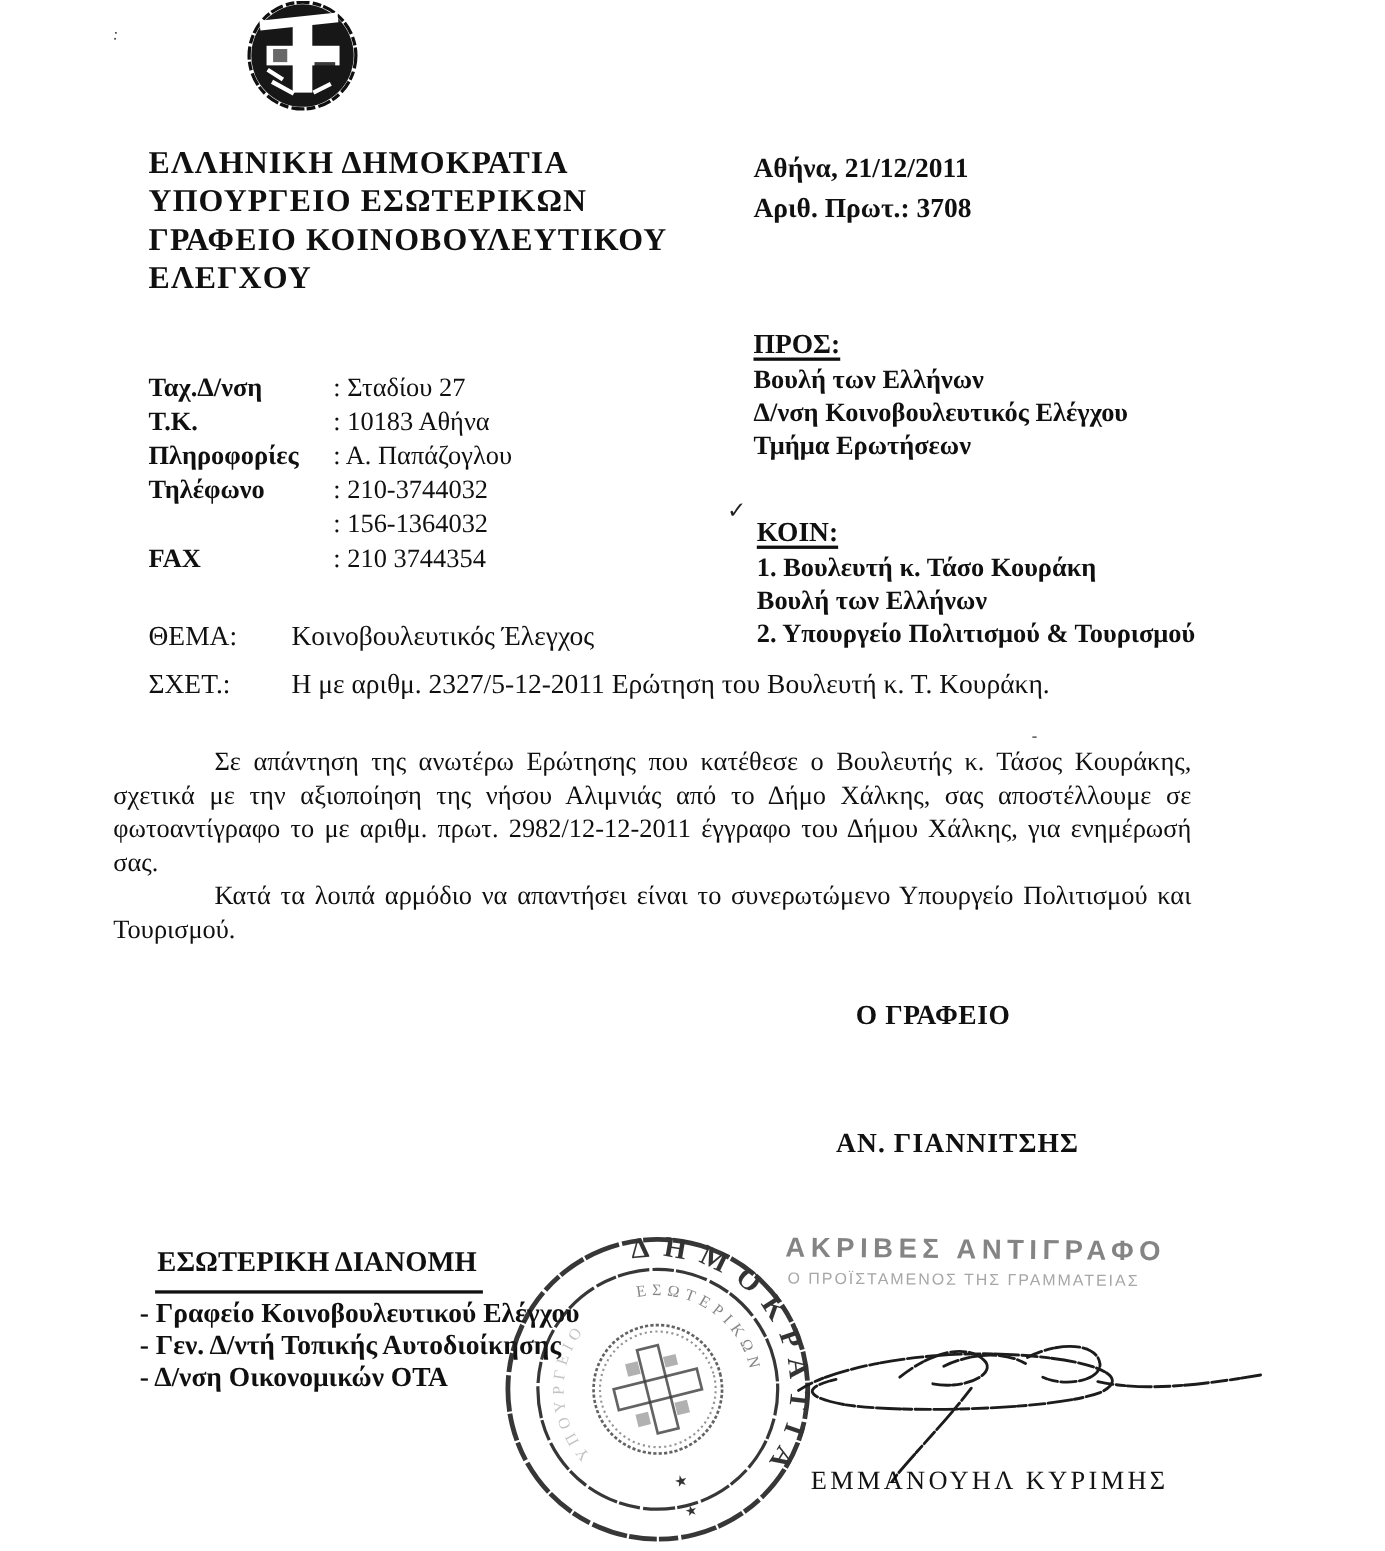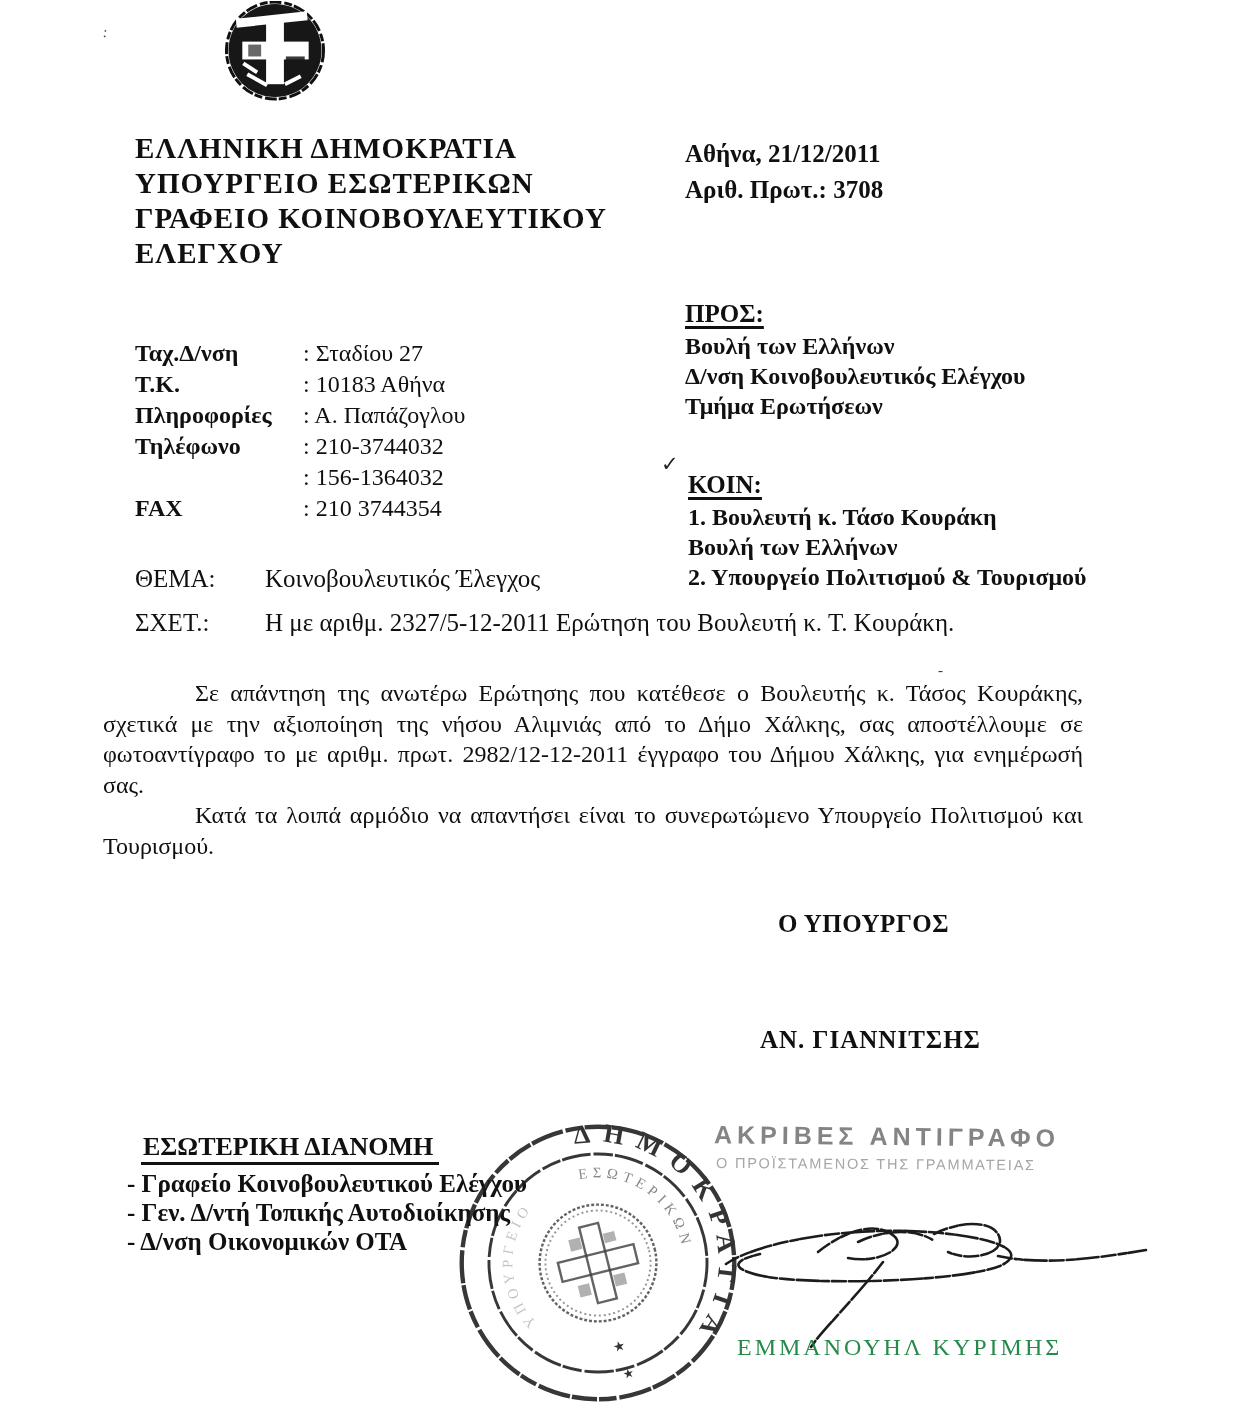--- a/index.html
+++ b/index.html
@@ -19,26 +19,26 @@
   .contact .lab{width:168px;font-weight:bold;flex:none;}
   .cc{left:688px;top:426px;font-size:24px;font-weight:bold;line-height:30px;}
   .check{left:661px;top:452px;font-size:21px;color:#222;}
   .meta{left:135px;top:565px;font-size:25px;font-weight:normal;display:flex;width:1000px;gap:20px;}
   .meta .lab{width:110px;flex:none;}
   .body-text{left:103px;top:678px;width:980px;font-size:24px;line-height:30.6px;text-align:justify;}
   .body-text p{margin:0;text-indent:92px;}
   .mtitle{left:778px;top:910px;font-size:25px;font-weight:bold;letter-spacing:.5px;}
   .mname{left:760px;top:1026px;font-size:25px;font-weight:bold;letter-spacing:1px;}
   .dist{left:127px;top:1132px;font-size:25px;font-weight:bold;line-height:29px;}
-  .dist .hd{display:inline-block;font-size:26px;margin-left:14px;border-bottom:3px solid #111;padding:0 6px 1px 2px;margin-bottom:4px;}
+  .dist .hd{display:inline-block;font-size:26px;margin-left:14px;border-bottom:3px solid #111;padding:0 6px 12px 2px;margin-bottom:4px;}
   .akrives{left:714px;top:1122px;font-family:"Liberation Sans","DejaVu Sans",sans-serif;
     font-size:25px;font-weight:bold;letter-spacing:5px;color:#6f6f6f;opacity:.85;transform:rotate(.6deg);}
   .proist{left:716px;top:1156px;font-family:"Liberation Sans","DejaVu Sans",sans-serif;
     font-size:14.5px;letter-spacing:1.8px;color:#a6a6a6;transform:rotate(.4deg);}
-  .kyrimis{left:737px;top:1334px;font-size:24px;letter-spacing:3px;color:#15803d;opacity:.92;}
+  .kyrimis{left:737px;top:1334px;font-size:24px;letter-spacing:3px;color:#000000;opacity:.92;}
   .art1{left:103px;top:24px;font-size:15px;color:#444;transform:rotate(8deg);}
   .art2{left:938px;top:662px;font-size:15px;color:#333;}
   .stamp{left:452px;top:1117px;width:292px;height:292px;transform:rotate(-14deg);opacity:.88;}
   .sig{left:698px;top:1192px;width:500px;height:170px;}
   .emblem{left:222px;top:1px;width:106px;height:103px;}
 </style>
 </head>
 <body>
 
 <div class="page">
@@ -118,21 +118,21 @@
   <div class="abs meta" style="top:609px">
     <div class="lab">ΣΧΕΤ.:</div>
     <div>Η με αριθμ. 2327/5-12-2011 Ερώτηση του Βουλευτή κ. Τ. Κουράκη.</div>
   </div>
 
   <div class="abs body-text">
     <p>Σε απάντηση της ανωτέρω Ερώτησης που κατέθεσε ο Βουλευτής κ. Τάσος Κουράκης, σχετικά με την αξιοποίηση της νήσου Αλιμνιάς από το Δήμο Χάλκης, σας αποστέλλουμε σε φωτοαντίγραφο το με αριθμ. πρωτ. 2982/12-12-2011 έγγραφο του Δήμου Χάλκης, για ενημέρωσή σας.</p>
     <p>Κατά τα λοιπά αρμόδιο να απαντήσει είναι το συνερωτώμενο Υπουργείο Πολιτισμού και Τουρισμού.</p>
   </div>
 
-  <div class="abs mtitle">Ο ΥΠΟΥΡΓΟΣ</div>
+  <div class="abs mtitle">Ο ΓΡΑΦΕΙΟ</div>
   <div class="abs mname">ΑΝ. ΓΙΑΝΝΙΤΣΗΣ</div>
 
   <div class="abs dist">
     <div class="hd">ΕΣΩΤΕΡΙΚΗ ΔΙΑΝΟΜΗ</div>
     <div>- Γραφείο Κοινοβουλευτικού Ελέγχου</div>
     <div>- Γεν. Δ/ντή Τοπικής Αυτοδιοίκησης</div>
     <div>- Δ/νση Οικονομικών ΟΤΑ</div>
   </div>
 
   <svg class="abs stamp" viewBox="0 0 300 300">

